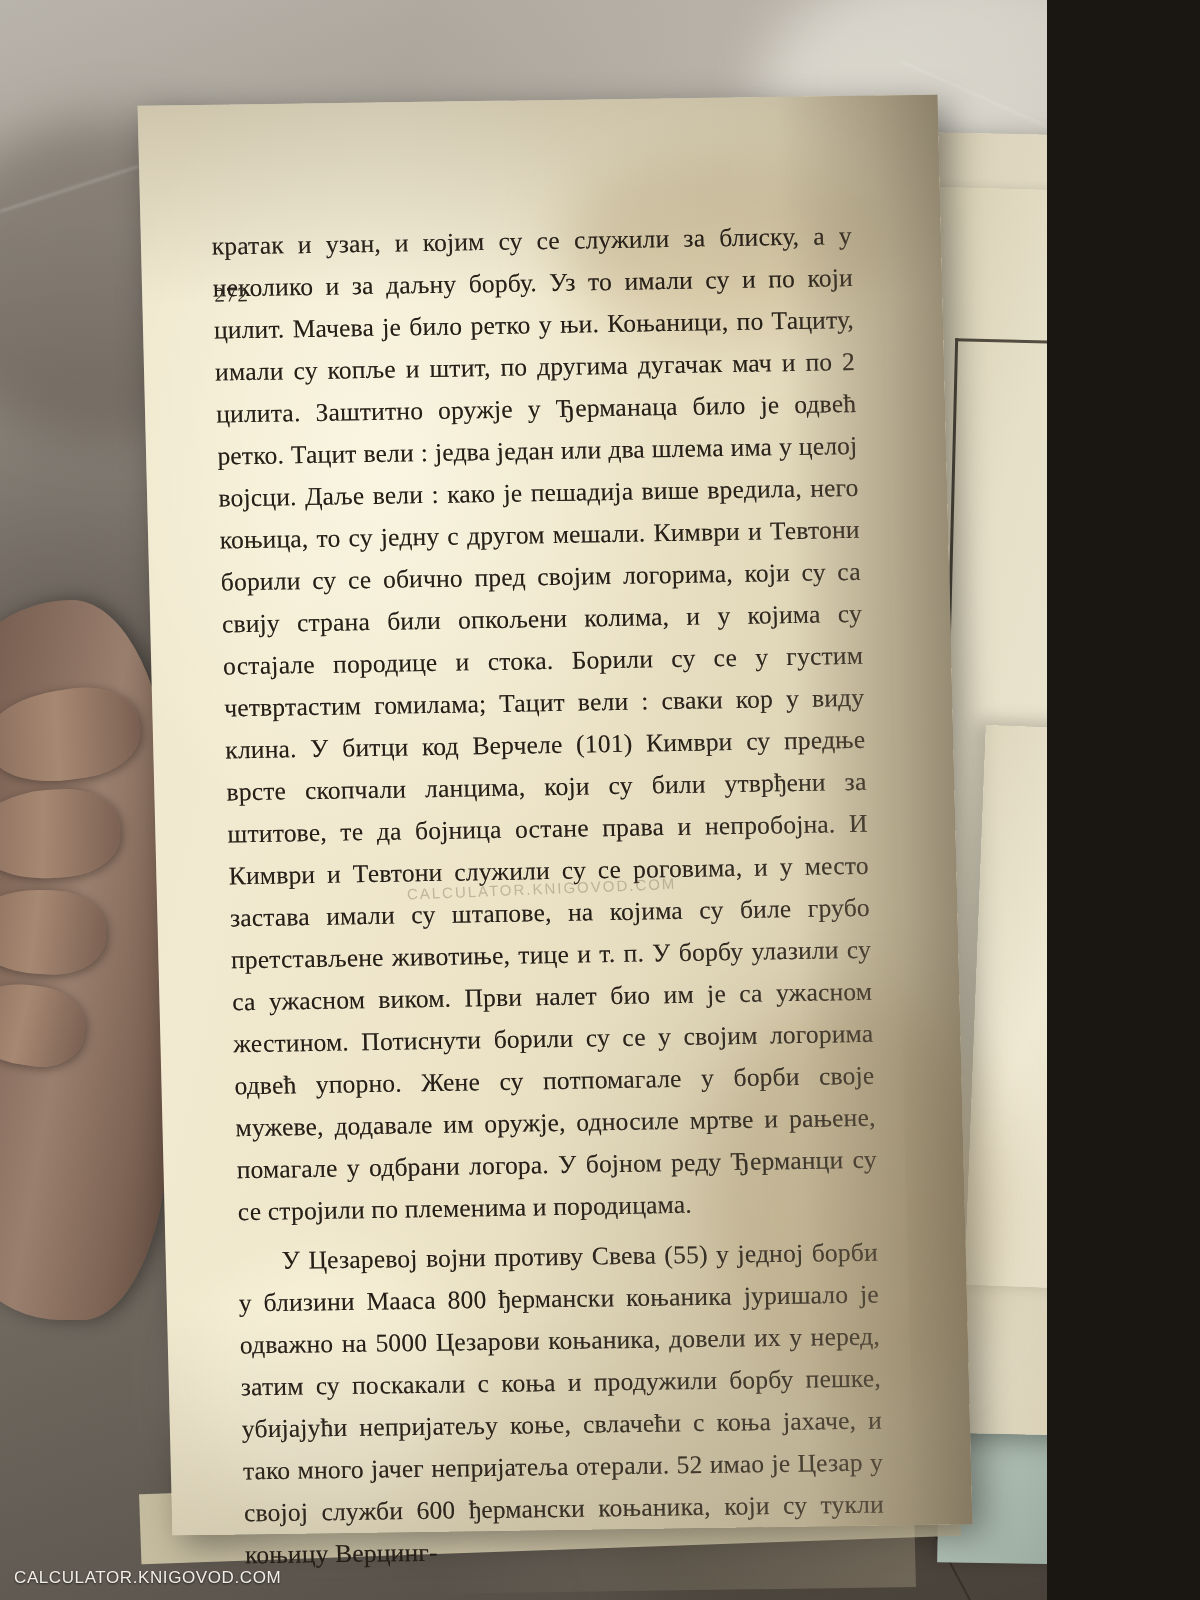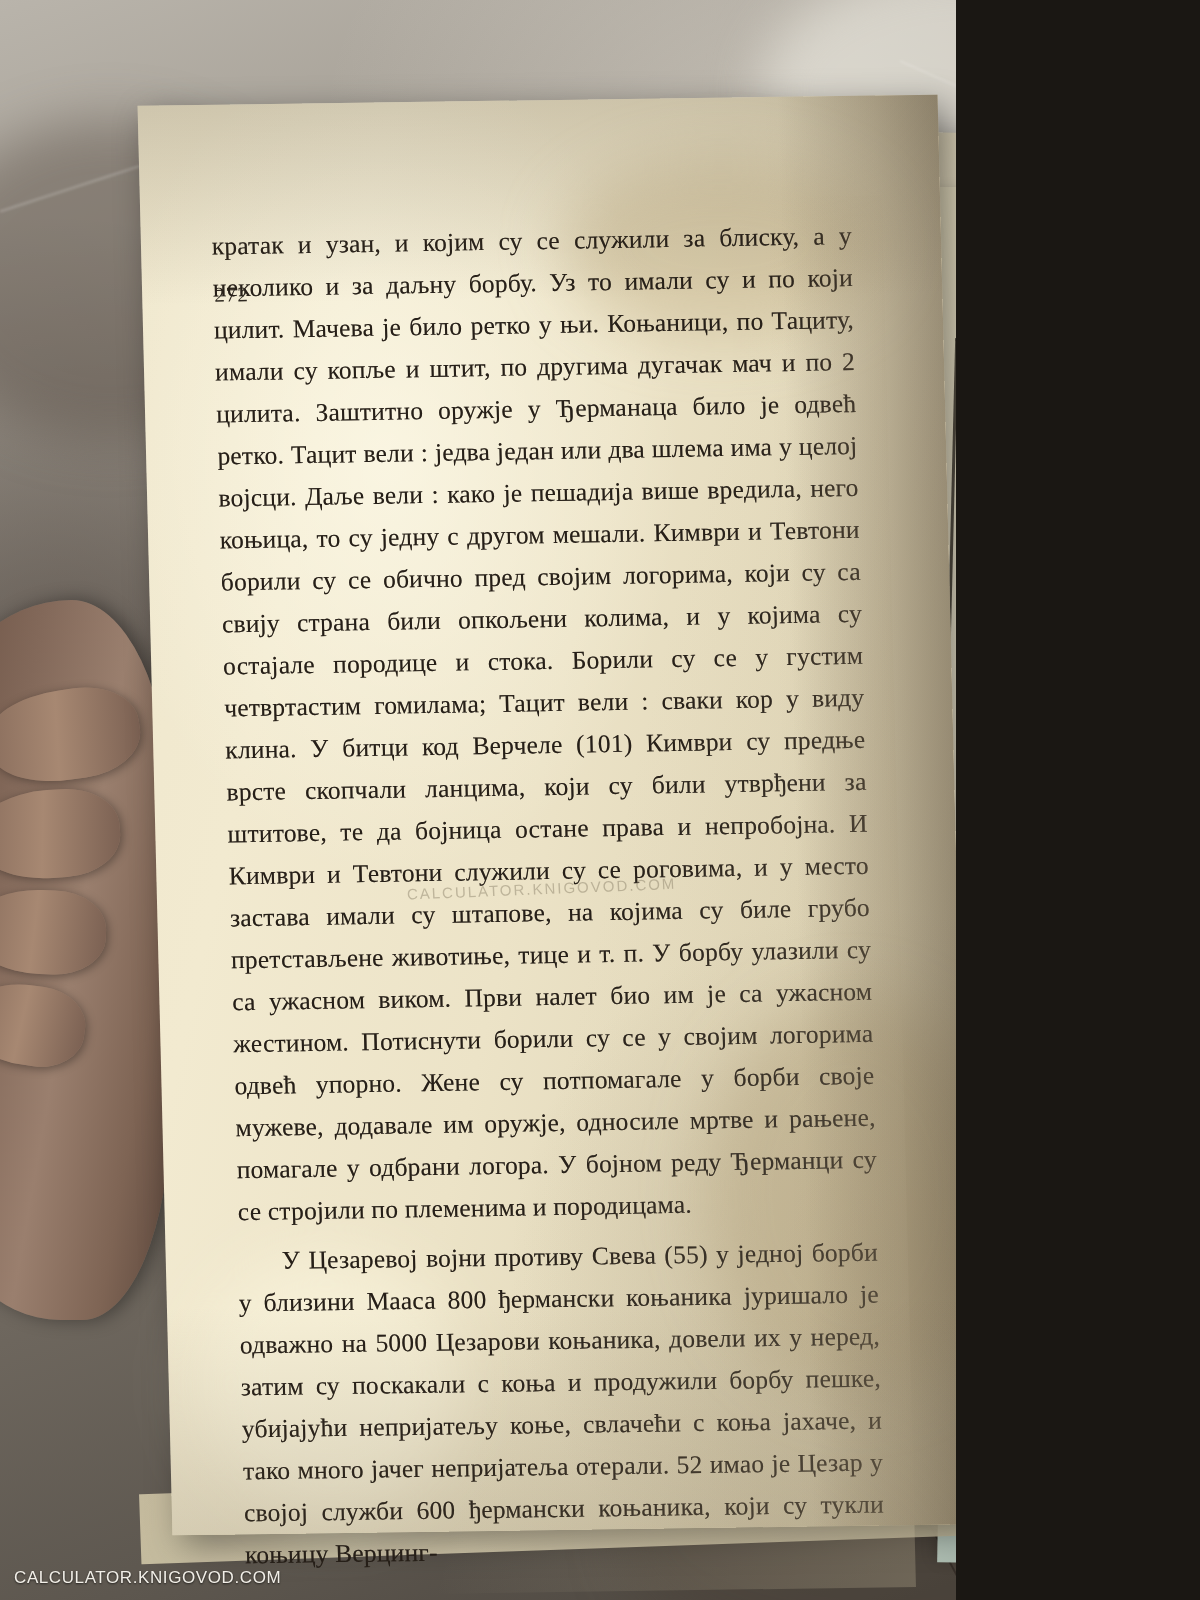--- a/index.html
+++ b/index.html
@@ -10,21 +10,21 @@
   body {
     width: 1200px;
     height: 1600px;
     overflow: hidden;
     font-family: "Liberation Serif", serif;
   }
 
   
   .scene {
     position: relative;
-    width: 956px;
+    width: 1047px;
     height: 1600px;
     overflow: hidden;
     background:
       radial-gradient(ellipse 700px 500px at 85% 8%, rgba(225,220,210,0.50), rgba(225,220,210,0) 70%),
       radial-gradient(ellipse 600px 700px at 6% 45%, rgba(60,50,45,0.55), rgba(60,50,45,0) 72%),
       linear-gradient(160deg, #b9b4ab 0%, #a39d93 18%, #8e877d 36%, #7d756c 52%, #6e675e 68%, #5d574f 84%, #4b453e 100%);
   }
   
   .vein {
     position: absolute;

